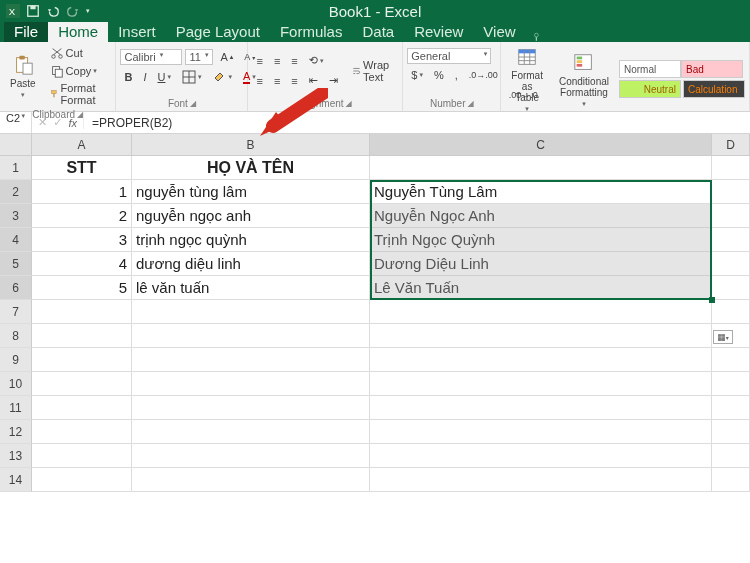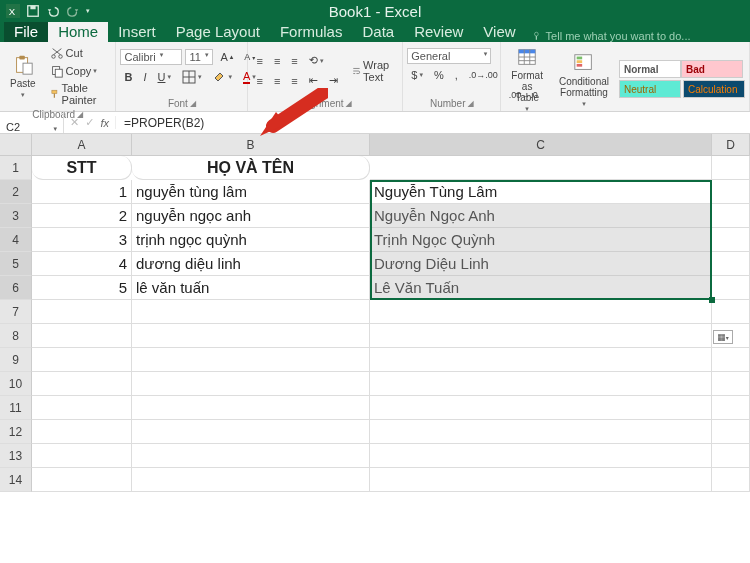--- a/index.html
+++ b/index.html
@@ -28,25 +28,25 @@
   .dialog-launcher{font-size:8px;color:#888;}
 
   .big-btn { display:flex; flex-direction:column; align-items:center; justify-content:center; gap:2px; padding:2px 6px; cursor:pointer; font-size:10px; color:#444; text-align:center; line-height:1.1;}
   .big-btn svg{width:22px;height:22px;}
 
   .ico { width:14px; height:14px; display:inline-block; }
 
   .style-box { width:62px; height:18px; border:1px solid #ccc; background:#fff; font-size:10px; display:flex; align-items:center; padding:0 4px; }
   .style-normal{}
   .style-bad{background:#ffc7ce;color:#9c0006;}
-  .style-neutral{background:#5eead4;color:#9c6500;}
-  .style-calc{background:#0c4a6e;color:#fa7d00;}
+  .style-neutral{background:#bef264;color:#9c6500;justify-content:flex-end;}
+  .style-calc{background:#404040;color:#fa7d00;}
 
   .fbar { height: 22px; border-bottom: 1px solid #d4d4d4; display:flex; align-items:center; font-size:12px; background:#fff; }
-  .namebox { width:64px; border-right:1px solid #ddd; padding:0 6px; font-size:11px; color:#333; height:100%; display:flex; align-items:flex-end;}
+  .namebox { width:32px; border-right:1px solid #ddd; padding:0 6px; font-size:11px; color:#333; height:100%; display:flex; align-items:flex-start;}
   .namebox .dd{margin-left:auto;}
   .fx-controls{display:flex;align-items:center;gap:6px;padding:0 6px;border-right:1px solid #eee;}
   .fx-controls span{color:#bbb;font-size:11px;}
   .fx-controls .fx{font-style:italic;color:#666;}
   .finput { flex:1; padding:0 8px; font-size:12px; color:#333; height:100%; display:flex; align-items:center;}
 
   .arrow-annotation{position:absolute; left:258px; top:88px; pointer-events:none; z-index:10;}
   .arrow-annotation svg{width:70px;height:52px;}
 
   .grid { position:relative; }
@@ -57,21 +57,21 @@
   .ch.A{width:100px;} .ch.B{width:238px;} .ch.C{width:342px;} .ch.D{width:38px;}
 
   .row { display:flex; height:24px; }
   .rh { width:32px; display:flex; align-items:center; justify-content:center; border-right:1px solid #ccc; border-bottom:1px solid #ddd; background:#e6e6e6; font-size:12px; color:#444;}
   .rh.sel{background:#d4d4d4;}
   .cell { border-right:1px solid #ddd; border-bottom:1px solid #ddd; padding:0 4px; display:flex; align-items:center; font-size:15px; color:#222;}
   .cA{width:100px; justify-content:flex-end;}
   .cB{width:238px;}
   .cC{width:342px;}
   .cD{width:38px;}
-  .hdr-cell{font-weight:bold; justify-content:center; font-size:16px;border-radius:11px;}
+  .hdr-cell{font-weight:bold; justify-content:center; font-size:16px;}
 
   .sel-range { position:absolute; border:2px solid #0b6a3f; pointer-events:none; }
   .sel-fill { position:absolute; background:rgba(180,180,180,0.35); pointer-events:none; }
   .handle { position:absolute; width:6px; height:6px; background:#0b6a3f; }
   .paste-opts{position:absolute; width:20px;height:14px; border:1px solid #aaa; background:#fff; display:flex;align-items:center;justify-content:center;font-size:9px;color:#555;}
 </style>
 </head>
 <body>
 
 <div class="titlebar">
@@ -112,21 +112,20 @@
   <div class="tab">Page Layout</div>
   <div class="tab">Formulas</div>
   <div class="tab">Data</div>
   <div class="tab">Review</div>
   <div class="tab">View</div>
   <div class="tell-me">
     <svg viewBox="0 0 16 16">
         <circle cx="7" cy="5" r="3" fill="none" stroke="#9dd0b4"></circle>
         <rect x="6" y="8" width="2" height="6" fill="#9dd0b4"></rect>
       </svg>
-    <span>Tell me what you want to do...</span>
   </div>
 </div>
 
 <div class="ribbon">
 
   <div class="group" style="width:124px;">
     <div class="group-body">
       <div class="big-btn">
         <svg viewBox="0 0 24 24">
             <rect x="5" y="4" width="12" height="16" fill="#fff" stroke="#b38b4d"></rect>
@@ -152,21 +151,21 @@
               <rect x="6" y="6" width="8" height="9" fill="#fff" stroke="#555"></rect>
             </svg>
           <span>Copy</span>
             <span class="dd">▾</span>
         </div>
         <div class="mini-btn">
           <svg class="ico" viewBox="0 0 16 16">
               <rect x="3" y="2" width="8" height="5" fill="#f4c15d" stroke="#b38b4d"></rect>
               <rect x="6" y="7" width="2" height="7" fill="#b38b4d"></rect>
             </svg>
-          <span>Table Painter</span>
+          <span>Format Format</span>
         </div>
       </div>
     </div>
     <div class="group-label">
         <span>Clipboard</span>
         <span class="dialog-launcher">◢</span>
       </div>
   </div>
 
   <div class="group" style="width:132px;">
@@ -290,21 +289,21 @@
         <svg viewBox="0 0 24 24">
             <rect x="2" y="3" width="18" height="16" fill="#fff" stroke="#888"></rect>
             <rect x="4" y="5" width="6" height="3" fill="#7bbf6a"></rect>
             <rect x="4" y="9" width="6" height="3" fill="#f4c15d"></rect>
             <rect x="4" y="13" width="6" height="3" fill="#e06666"></rect>
           </svg>
         <span>Conditional Formatting</span>
           <span class="dd">▾</span>
       </div>
       <div style="display:flex;flex-direction:column;gap:2px;">
-        <div style="display:flex;gap:0;font-weight:bold;">
+        <div style="display:flex;gap:0;">
           <div class="style-box style-normal">
               <span>Normal</span>
             </div>
           <div class="style-box style-bad">
               <span>Bad</span>
             </div>
         </div>
         <div style="display:flex;gap:2px;">
           <div class="style-box style-neutral">
               <span>Neutral</span>

